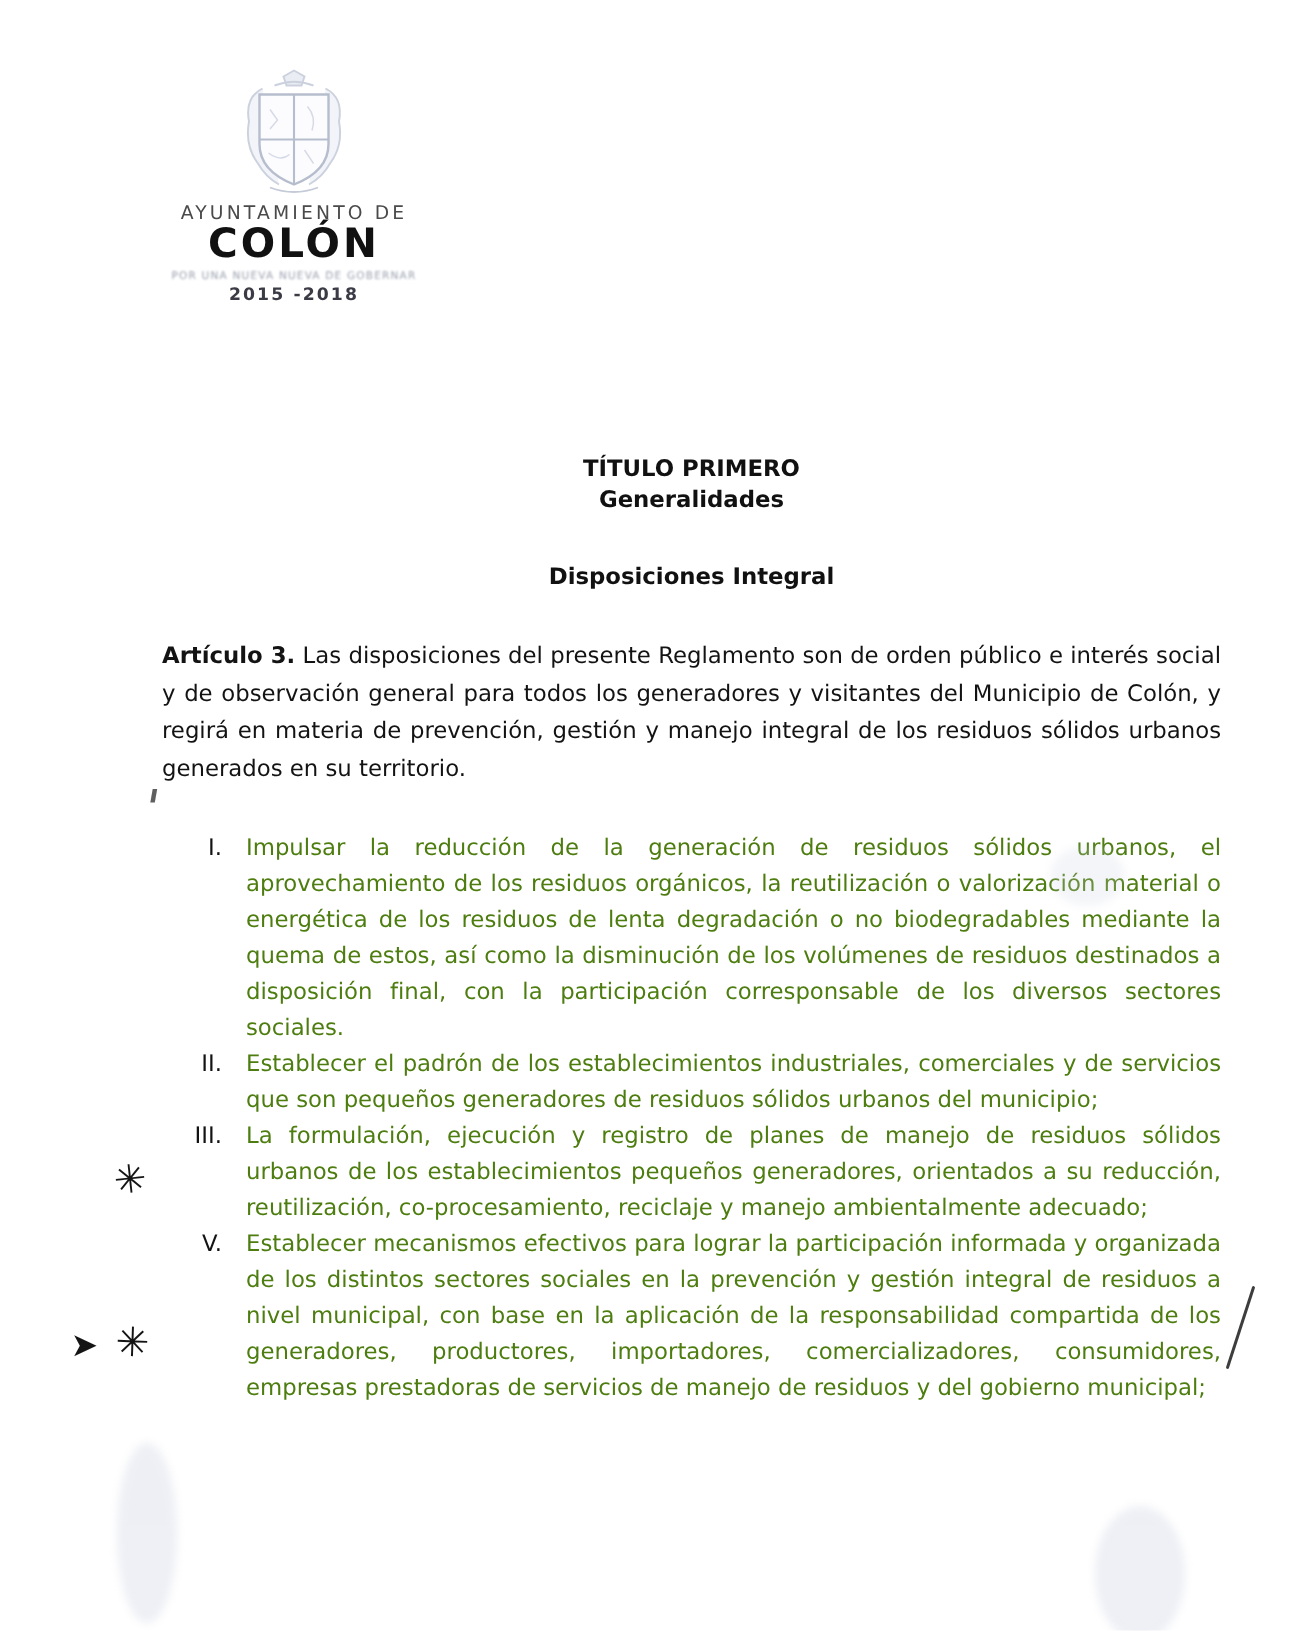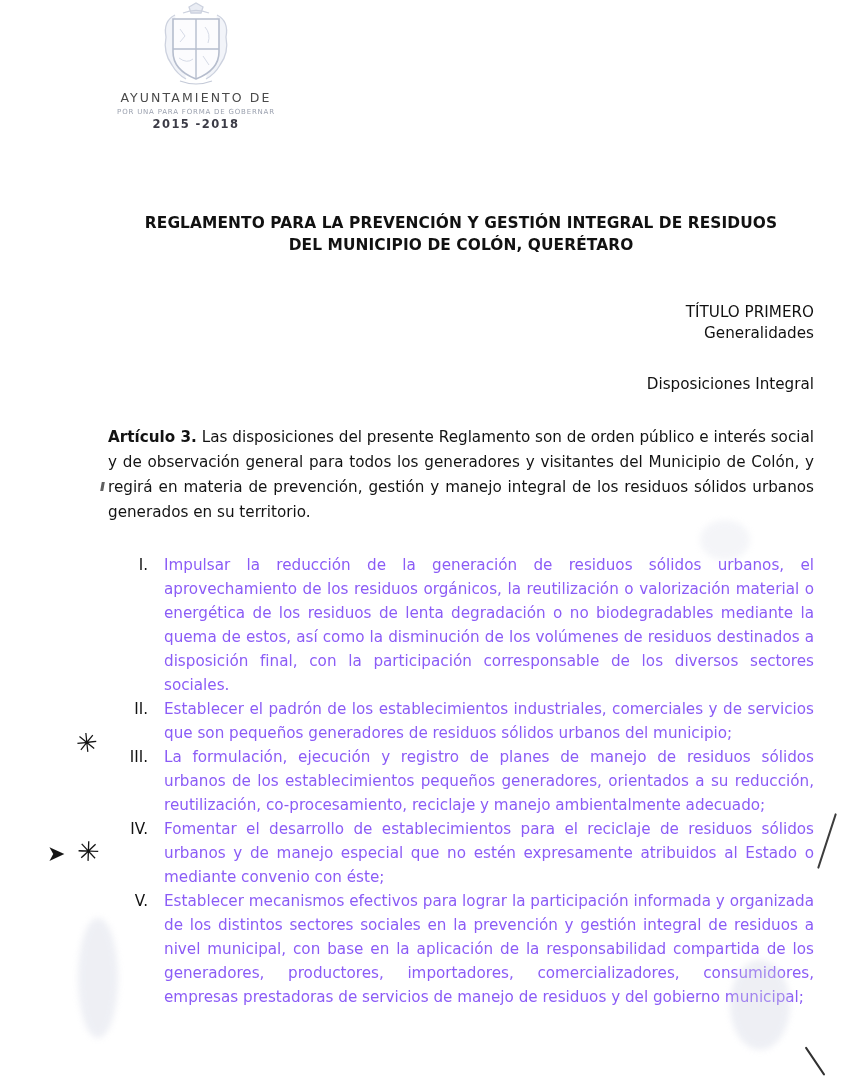--- a/index.html
+++ b/index.html
@@ -11,20 +11,21 @@
     font-family:"DejaVu Sans", sans-serif;
     color:#111111;
     position:relative;
     overflow:hidden;
   }
   .page{
     position:relative;
     width:861px;
     height:890px;
     box-sizing:border-box;
+    margin-top:44px;
   }
 
   
   .letterhead{
     position:absolute;
     left:96px;
     top:2px;
     width:200px;
     text-align:center;
   }
@@ -92,23 +93,23 @@
   .doc-title{
     text-align:center;
     font-size:15.4px;
     font-weight:bold;
     line-height:22px;
     letter-spacing:.1px;
     margin:0 auto;
     width:660px;
   }
   .sec-title{
-    text-align:right;
-    font-size:15.2px;
-    font-weight:normal;
+    text-align:center;
+    font-size:15.2px;
+    font-weight:bold;
     line-height:21px;
     margin:0;
   }
 
   
   .list{
     margin:0;
     padding:0;
     list-style:none;
   }
@@ -125,21 +126,21 @@
     box-sizing:border-box;
     font-size:15.2px;
     line-height:24px;
     color:#131313;
   }
   .li-txt{
     flex:1;
     font-size:15.2px;
     line-height:24px;
     text-align:justify;
-    color:#8b5cf6;
+    color:#4d7c0f;
   }
   .indent{margin-left:8px;}
 
   
   .hand{
     position:absolute;
     color:#141414;
     font-family:"DejaVu Sans", sans-serif;
     pointer-events:none;
   }
@@ -222,33 +223,30 @@
           <path d="M27 27 l5 7 l-5 6" stroke="#c7cdde" stroke-width="1"></path>
           <path d="M52 25 q6 7 3 16" stroke="#c7cdde" stroke-width="1"></path>
           <path d="M26 56 q8 6 14 1" stroke="#c7cdde" stroke-width="1"></path>
           <path d="M50 54 l6 9" stroke="#c7cdde" stroke-width="1"></path>
 
           <path d="M27 79 q16 6 32 0" stroke="#aeb6c9" stroke-width="1.2"></path>
         </g>
       </svg>
     </div>
     <div class="lh-top">AYUNTAMIENTO DE</div>
-    <div class="lh-faint">POR UNA PARA FORMA DE GOBERNAR</div>
+    <div class="lh-main">COLÓN</div>
+    <div class="lh-faint">POR UNA NUEVA NUEVA DE GOBERNAR</div>
     <div class="lh-years">2015 -2018</div>
   </div>
 
   <div class="content">
 
 
     <div class="spacer-lg"></div>
 
-    <div class="doc-title">
-      <div>REGLAMENTO PARA LA PREVENCIÓN Y GESTIÓN INTEGRAL DE RESIDUOS</div>
-      <div>DEL MUNICIPIO DE COLÓN, QUERÉTARO</div>
-    </div>
 
     <div class="spacer-lg"></div>
 
     <div class="sec-title">TÍTULO PRIMERO</div>
     <div class="sec-title">Generalidades</div>
 
     <div class="spacer-md"></div>
 
     <div class="sec-title">Disposiciones Integral</div>
 
@@ -266,24 +264,20 @@
         <span class="li-num">I.</span>
         <span class="li-txt">Impulsar la reducción de la generación de residuos sólidos urbanos, el aprovechamiento de los residuos orgánicos, la reutilización o valorización material o energética de los residuos de lenta degradación o no biodegradables mediante la quema de estos, así como la disminución de los volúmenes de residuos destinados a disposición final, con la participación corresponsable de los diversos sectores sociales.</span>
       </li>
       <li class="li">
         <span class="li-num">II.</span>
         <span class="li-txt">Establecer el padrón de los establecimientos industriales, comerciales y de servicios que son pequeños generadores de residuos sólidos urbanos del municipio;</span>
       </li>
       <li class="li">
         <span class="li-num">III.</span>
         <span class="li-txt">La formulación, ejecución y registro de planes de manejo de residuos sólidos urbanos de los establecimientos pequeños generadores, orientados a su reducción, reutilización, co-procesamiento, reciclaje y manejo ambientalmente adecuado;</span>
-      </li>
-      <li class="li">
-        <span class="li-num">IV.</span>
-        <span class="li-txt">Fomentar el desarrollo de establecimientos para el reciclaje de residuos sólidos urbanos y de manejo especial que no estén expresamente atribuidos al Estado o mediante convenio con éste;</span>
       </li>
       <li class="li">
         <span class="li-num">V.</span>
         <span class="li-txt">Establecer mecanismos efectivos para lograr la participación informada y organizada de los distintos sectores sociales en la prevención y gestión integral de residuos a nivel municipal, con base en la aplicación de la responsabilidad compartida de los generadores, productores, importadores, comercializadores, consumidores, empresas prestadoras de servicios de manejo de residuos y del gobierno municipal;</span>
       </li>
 
     </ul>
 
   </div>
 

